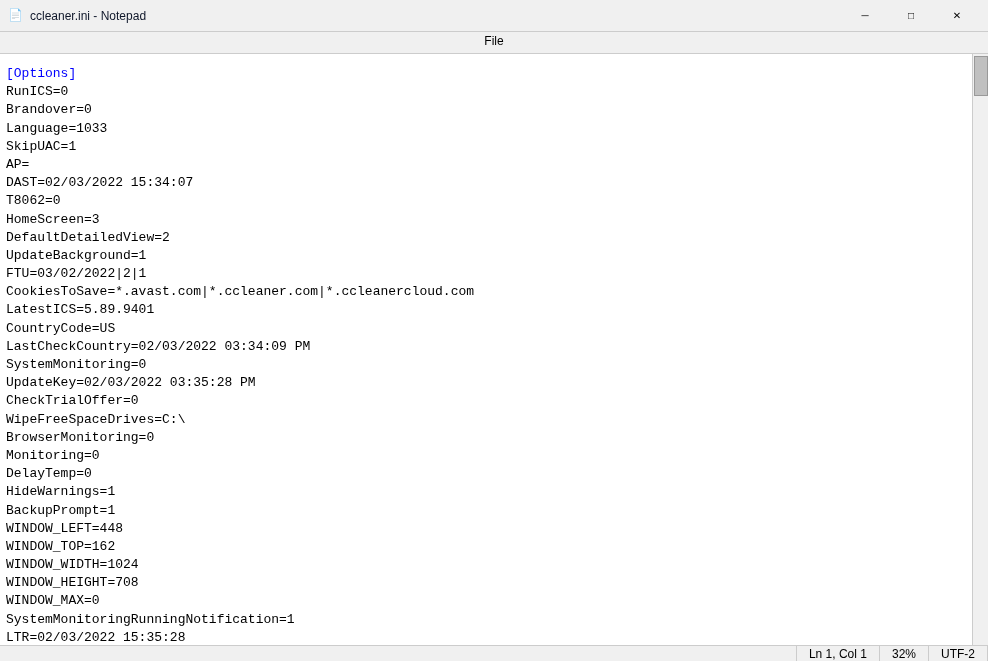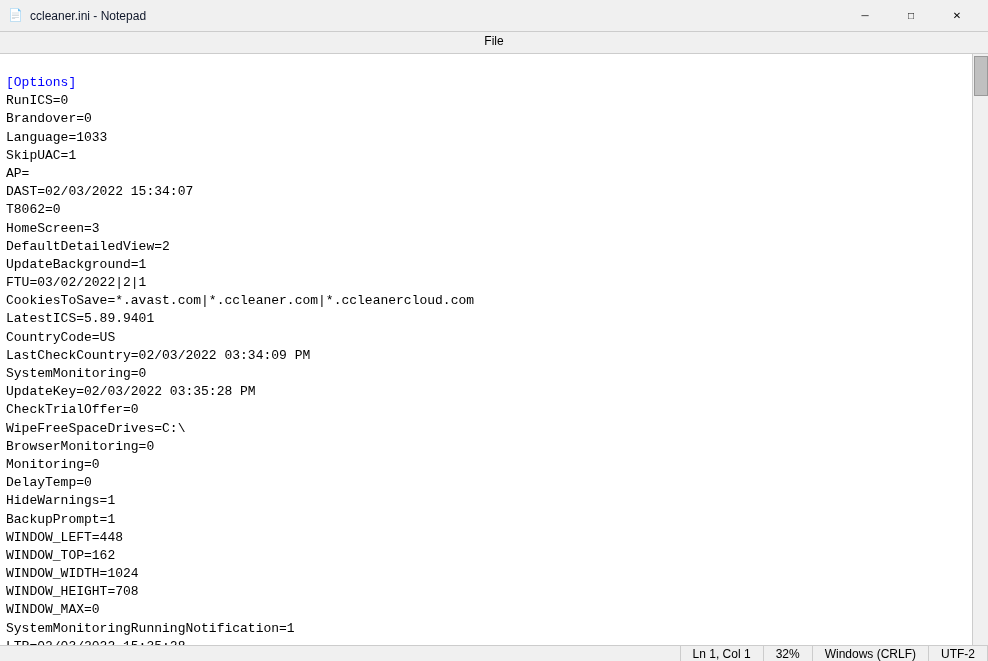--- a/index.html
+++ b/index.html
@@ -93,23 +93,22 @@
       flex: 1;
       display: flex;
       overflow: hidden;
       background: #fff;
     }
 
     .editor-content {
       flex: 1;
       overflow-y: auto;
       overflow-x: auto;
-      padding: 0 6px;
+      padding: 11px 6px;
       background: #fff;
-      margin-top: 20px;
     }
 
     .editor-content pre {
       font-family: 'Courier New', Courier, monospace;
       font-size: 13px;
       color: #000;
       line-height: 1.4;
       white-space: pre;
     }
 
@@ -220,15 +219,14 @@
   </div>
   <div class="scrollbar-v">
     <div class="scrollbar-thumb"></div>
   </div>
 </div>
 
 <div class="status-bar">
   <div class="status-section"></div>
   <div class="status-section">Ln 1, Col 1</div>
   <div class="status-section">32%</div>
-  <div class="status-section">Windows (CRLF)</div>
   <div class="status-section">UTF-2</div>
 </div>
 
 </body></html>

